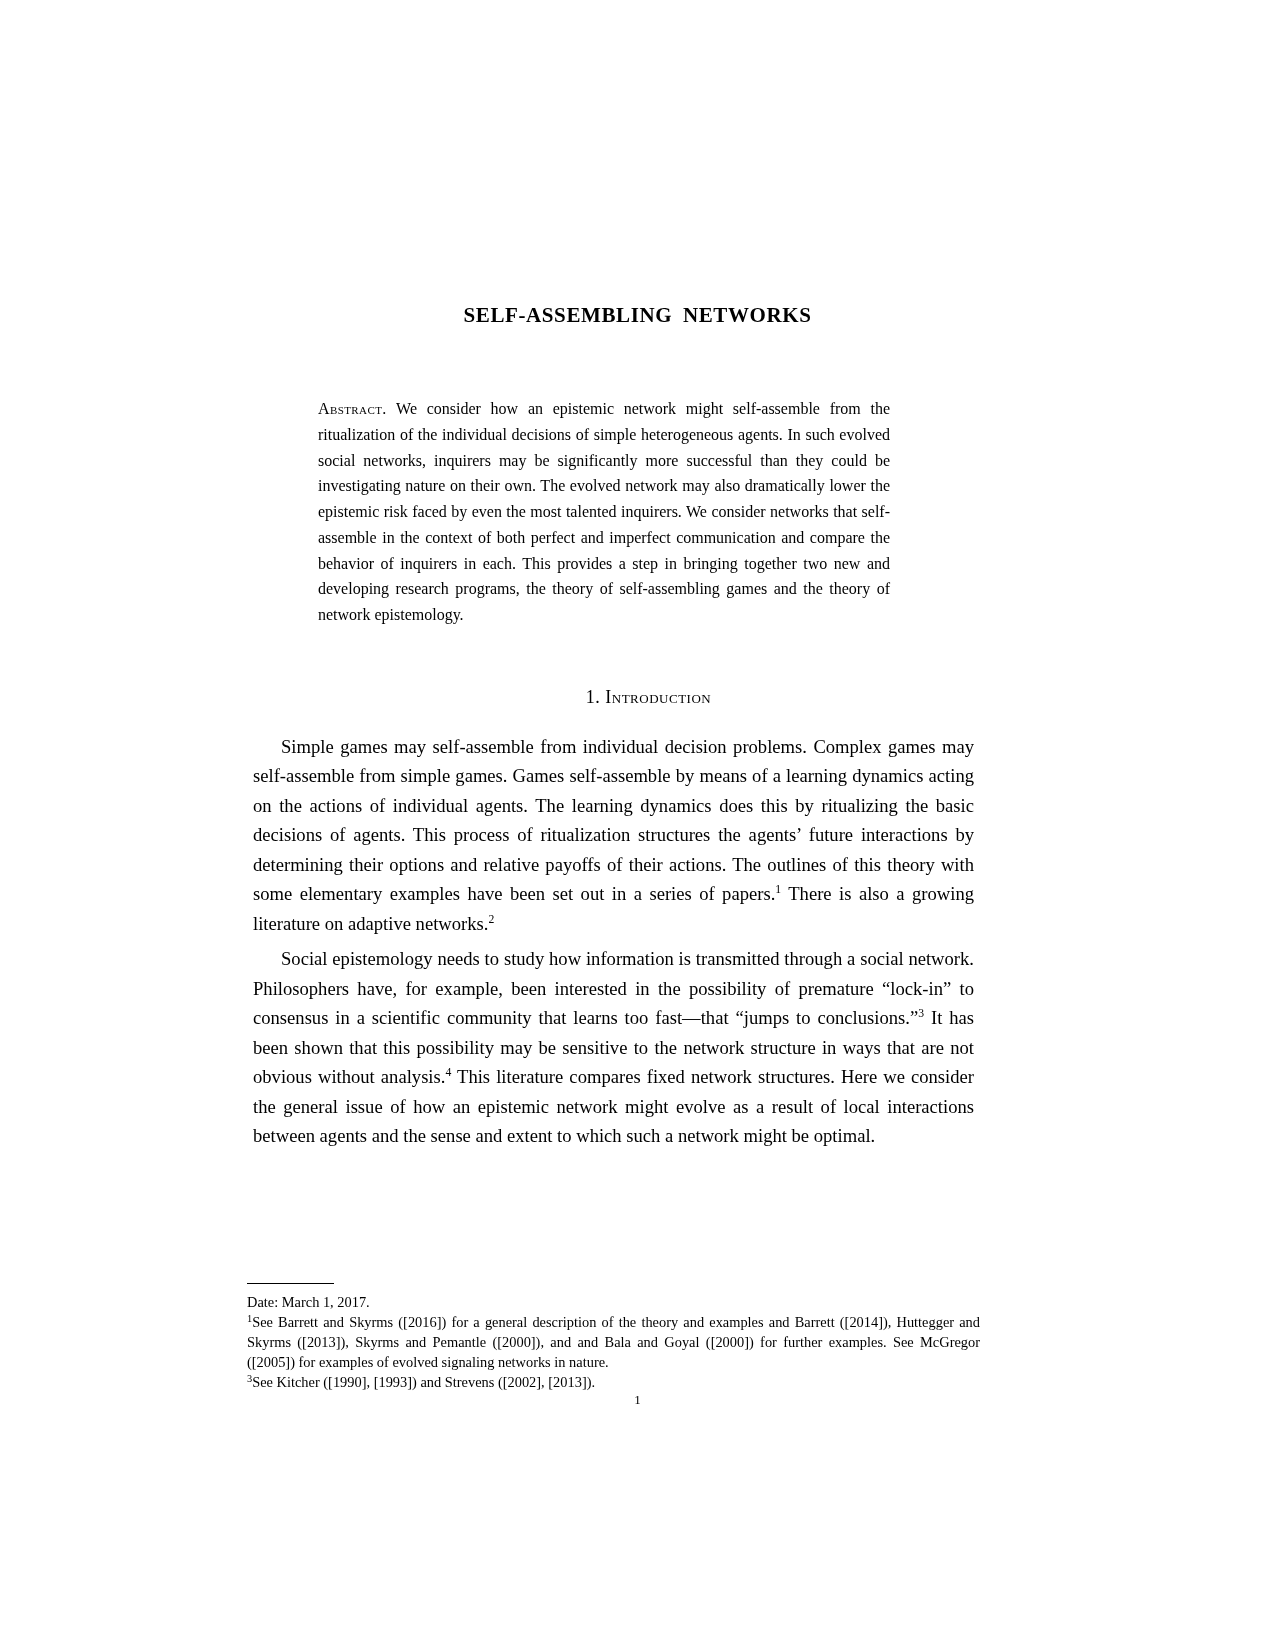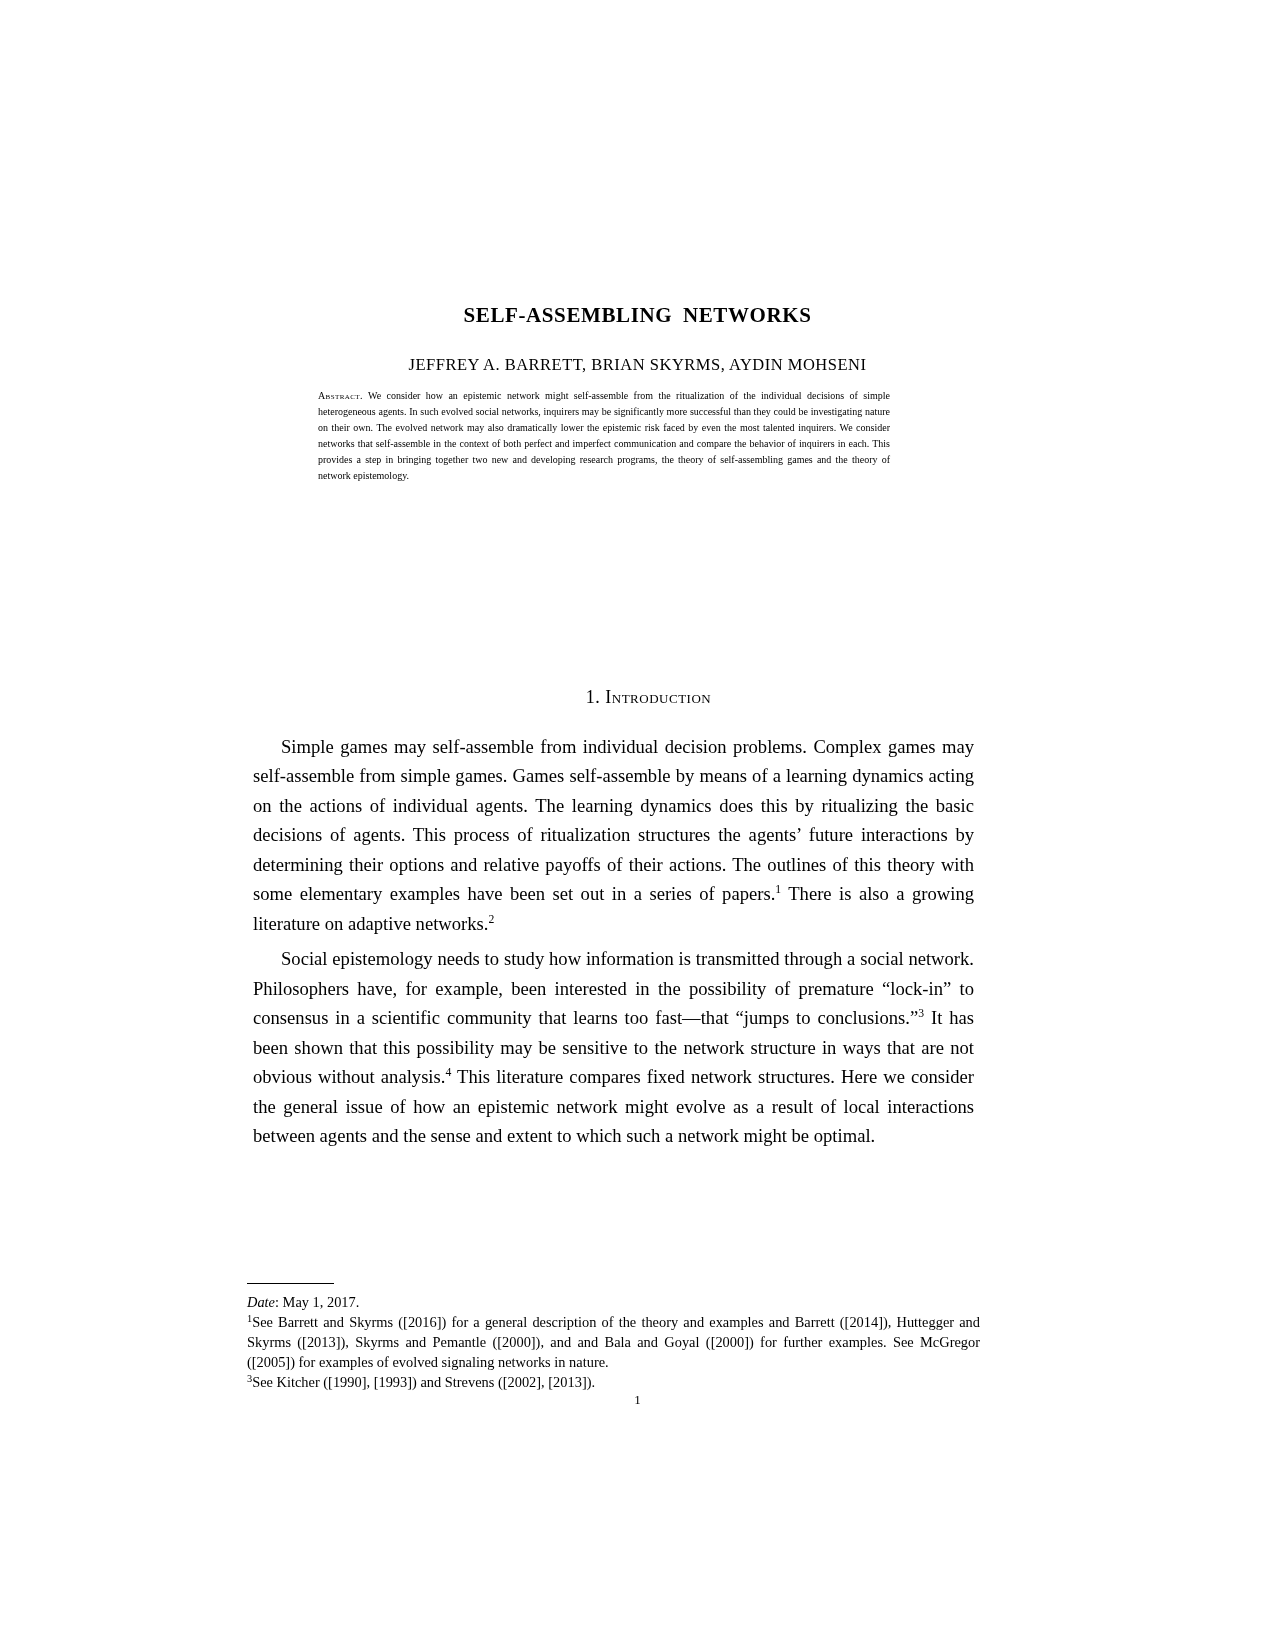--- a/index.html
+++ b/index.html
@@ -39,23 +39,23 @@
     width: 1275px;
     text-align: center;
     font-size: 16.5px;
     letter-spacing: 0.5px;
   }
 
   
   .abstract {
     position: absolute;
     left: 318px;
-    top: 388px;
+    top: 396px;
     width: 572px;
-    font-size: 10px;
+    font-size: 16px;
     line-height: 1.61;
     text-align: justify;
     text-justify: inter-word;
     hyphens: manual;
   }
   .abstract-head {
     font-variant: small-caps;
     letter-spacing: 0.4px;
   }
 
@@ -111,21 +111,20 @@
     width: 733px;
     font-size: 14.4px;
     line-height: 1.39;
     text-align: justify;
     text-justify: inter-word;
   }
   .footnotes p {
     margin: 0;
   }
   .footnotes .date-label {
-    font-style: italic;
   }
   .footnotes sup {
     font-size: 0.72em;
     vertical-align: 0.52em;
   }
 
   .page-number {
     position: absolute;
     left: 0;
     top: 1392px;
@@ -134,42 +133,41 @@
     font-size: 13px;
   }
 </style>
 </head>
 <body>
 
 <div class="page">
 
   <h1 class="title">SELF-ASSEMBLING NETWORKS</h1>
 
-  <div class="authors">JEFFREY A. BARRETT, BRIAN SKYRMS, AYDIN MOHSENI</div>
 
   <div class="abstract">
     <span class="abstract-head">Abstract.</span>
     <span>We consider how an epistemic network might self-assemble from the ritualization of the individual decisions of simple heterogeneous agents. In such evolved social networks, inquirers may be significantly more successful than they could be investigating nature on their own. The evolved network may also dramatically lower the epistemic risk faced by even the most talented inquirers. We consider networks that self-assemble in the context of both perfect and imperfect communication and compare the behavior of inquirers in each. This provides a step in bringing together two new and developing research programs, the theory of self-assembling games and the theory of network epistemology.</span>
   </div>
 
   <div class="section-head">
     <span class="secnum">1.</span>
     <span>Introduction</span>
   </div>
 
   <div class="body" id="body-host">
       <p>Simple games may self-assemble from individual decision problems. Complex games may self-assemble from simple games. Games self-assemble by means of a learning dynamics acting on the actions of individual agents. The learning dynamics does this by ritualizing the basic decisions of agents. This process of ritualization structures the agents’ future interactions by determining their options and relative payoffs of their actions. The outlines of this theory with some elementary examples have been set out in a series of papers.<sup>1</sup> There is also a growing literature on adaptive networks.<sup>2</sup></p>
       <p>Social epistemology needs to study how information is transmitted through a social network. Philosophers have, for example, been interested in the possibility of premature “lock-in” to consensus in a scientific community that learns too fast—that “jumps to conclusions.”<sup>3</sup> It has been shown that this possibility may be sensitive to the network structure in ways that are not obvious without analysis.<sup>4</sup> This literature compares fixed network structures. Here we consider the general issue of how an epistemic network might evolve as a result of local interactions between agents and the sense and extent to which such a network might be optimal.</p>
     </div>
 
   <div class="fn-rule"></div>
 
   <div class="footnotes">
     <p>
-      <span class="date-label">Date</span><span>: May 1, 2017.</span>
+      <span class="date-label">Date</span><span>: March 1, 2017.</span>
     </p>
     <div id="footnote-host">
         <p><sup>1</sup><span>See Barrett and Skyrms ([2016]) for a general description of the theory and examples and Barrett ([2014]), Huttegger and Skyrms ([2013]), Skyrms and Pemantle ([2000]), and and Bala and Goyal ([2000]) for further examples. See McGregor ([2005]) for examples of evolved signaling networks in nature.</span></p>
         <p><sup>3</sup><span>See Kitcher ([1990], [1993]) and Strevens ([2002], [2013]).</span></p>
       </div>
   </div>
 
   <div class="page-number">1</div>
 
 </div>

